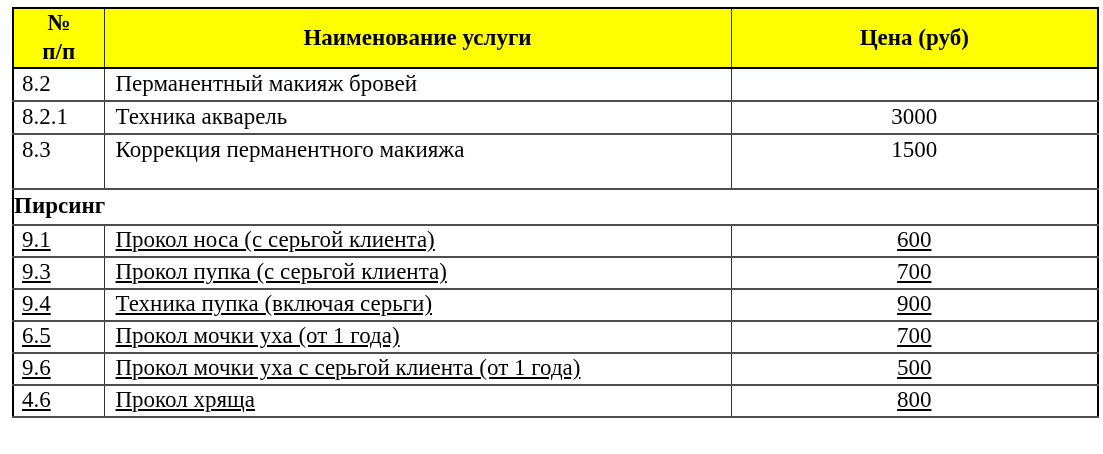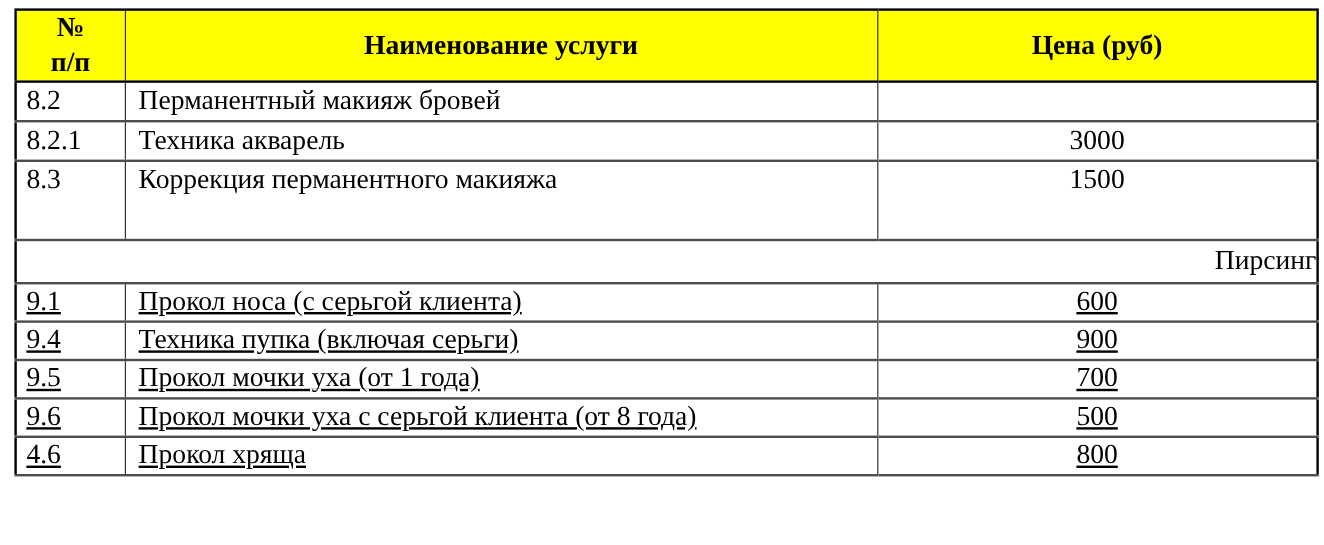--- a/index.html
+++ b/index.html
@@ -48,34 +48,34 @@
     background: #FFFF00;
     font-weight: bold;
     text-align: center;
     border-bottom: 2px solid #000000;
     border-top: 2px solid #000000;
   }
   .hdr-num-line { display: block; line-height: 1.25; }
 
   
   tr.row-std  { height: 33px; }
-  tr.row-tall { height: 66px; }
+  tr.row-tall { height: 55px; }
   tr.row-sect { height: 36px; }
   tr.row-sm   { height: 32px; text-decoration: underline; }
 
   td.num-cell  { padding-left: 8px; }
   td.name-cell { padding-left: 11px; margin-left: 17px; }
   td.price-cell{ text-align: center; }
 
   tr.bold-row td { font-weight: normal; }
   tr.row-tall td { vertical-align: top; padding-top: 2px; }
 
   td.section-cell {
-    text-align: right;
-    font-weight: normal;
+    text-align: left;
+    font-weight: bold;
   }
 </style>
 </head>
 <body>
 
 <div class="sheet">
   <table class="price-table">
     <colgroup>
       <col class="c-num">
         <col class="c-name">
@@ -113,36 +113,41 @@
         <td class="section-cell" colspan="3">Пирсинг</td>
       </tr>
 
       <tr class="row-sm">
         <td class="num-cell">9.1</td>
         <td class="name-cell">Прокол носа (с серьгой клиента)</td>
         <td class="price-cell">600</td>
       </tr>
 
 
+      <tr class="row-sm">
+        <td class="num-cell">9.3</td>
+        <td class="name-cell">Прокол пупка (с серьгой клиента)</td>
+        <td class="price-cell">700</td>
+      </tr>
 
       <tr class="row-sm">
         <td class="num-cell">9.4</td>
         <td class="name-cell">Техника пупка (включая серьги)</td>
         <td class="price-cell">900</td>
       </tr>
 
       <tr class="row-sm">
-        <td class="num-cell">9.5</td>
+        <td class="num-cell">6.5</td>
         <td class="name-cell">Прокол мочки уха (от 1 года)</td>
         <td class="price-cell">700</td>
       </tr>
 
       <tr class="row-sm">
         <td class="num-cell">9.6</td>
-        <td class="name-cell">Прокол мочки уха с серьгой клиента (от 8 года)</td>
+        <td class="name-cell">Прокол мочки уха с серьгой клиента (от 1 года)</td>
         <td class="price-cell">500</td>
       </tr>
 
       <tr class="row-sm">
         <td class="num-cell">4.6</td>
         <td class="name-cell">Прокол хряща</td>
         <td class="price-cell">800</td>
       </tr>
     </tbody>
   </table>

